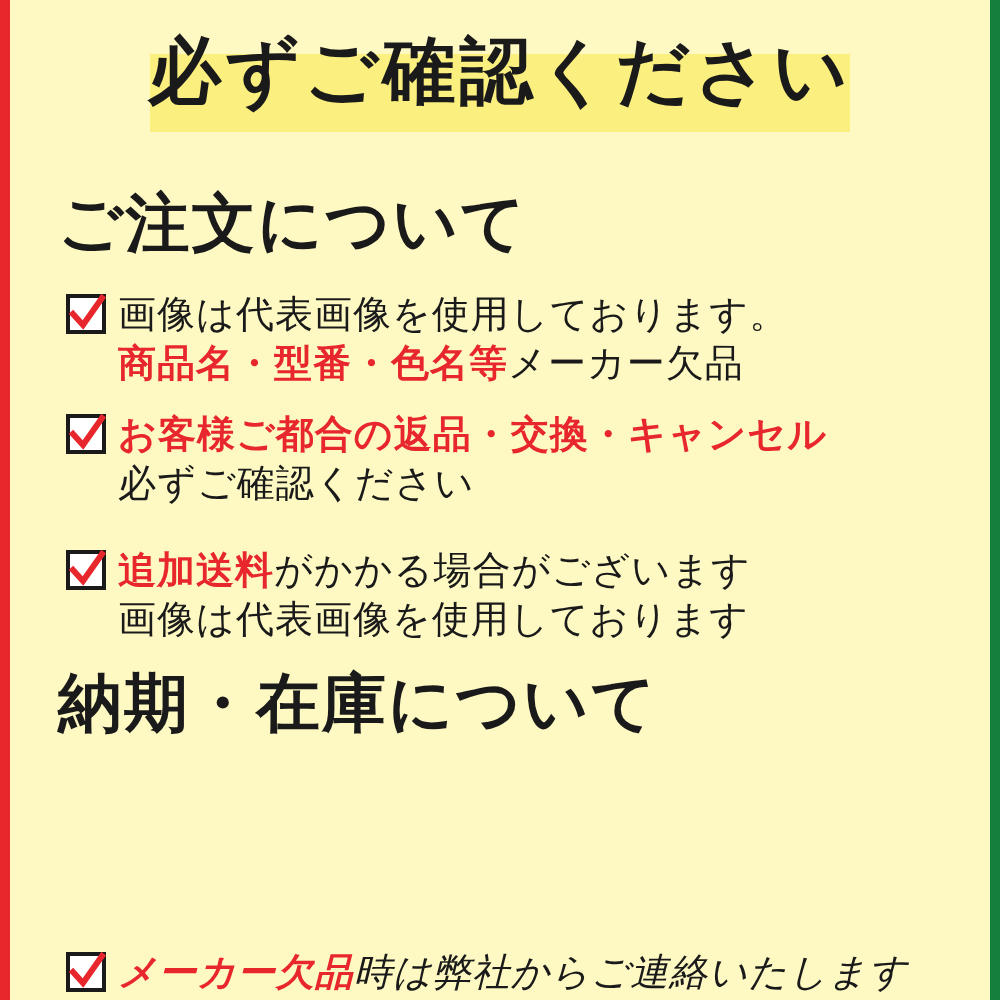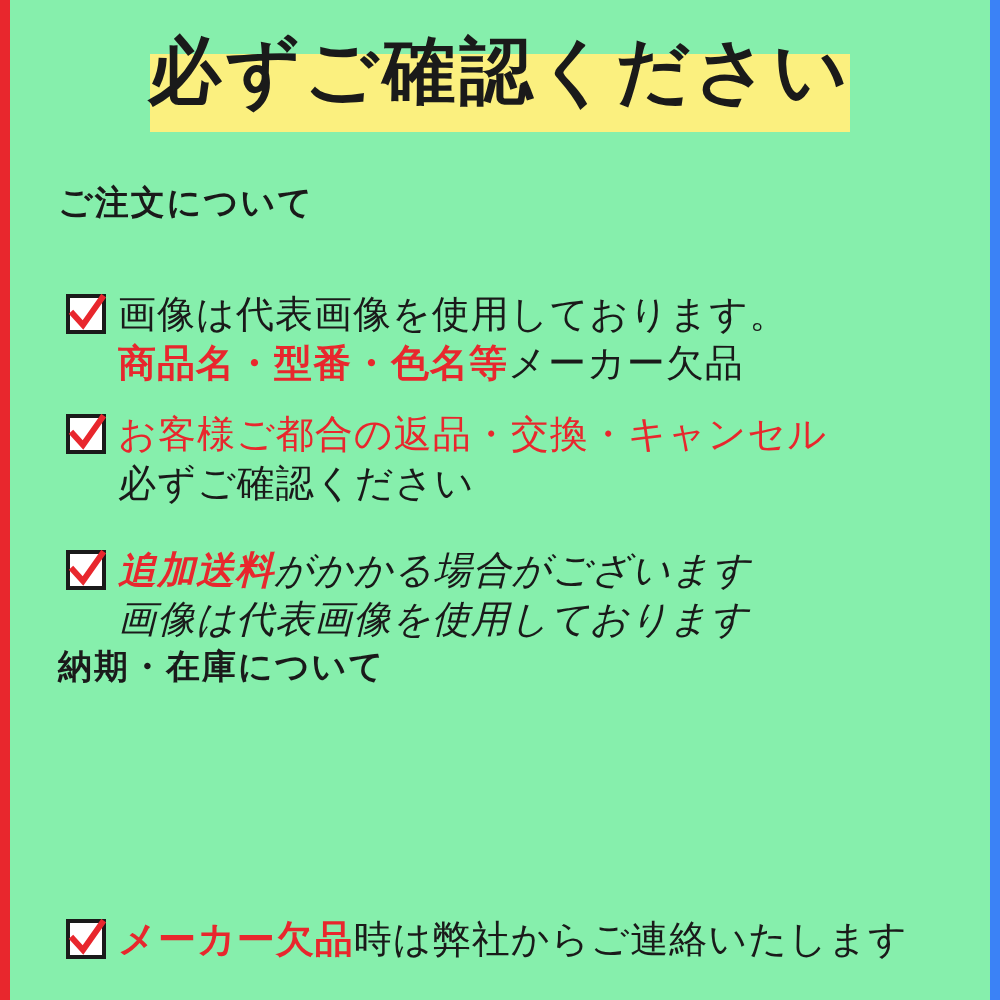--- a/index.html
+++ b/index.html
@@ -12,22 +12,22 @@
     background: #ffffff;
     font-family: "DejaVu Sans", "Liberation Sans", sans-serif;
     position: relative;
     overflow: hidden;
   }
   .page {
     position: absolute;
     inset: 0;
     box-sizing: border-box;
     border-left: 10px solid #e8272d;
-    border-right: 10px solid #3b82f6;
-    background: #86efac;
+    border-right: 10px solid #15803d;
+    background: #fef9c3;
   }
   .inner {
     position: absolute;
     left: 10px;
     right: 10px;
     top: 0;
     bottom: 0;
   }
 
   
@@ -56,29 +56,29 @@
     font-weight: bold;
     letter-spacing: 4px;
     color: #1a1a1a;
     font-family: "DejaVu Serif", "Liberation Serif", serif;
   }
 
   
   .section-heading {
     position: absolute;
     left: 38px;
-    font-size: 34px;
+    font-size: 64px;
     font-weight: bold;
     letter-spacing: 2px;
     color: #1a1a1a;
     font-family: "DejaVu Serif", "Liberation Serif", serif;
     white-space: nowrap;
   }
   #heading-order { top: 180px; }
-  #heading-delivery { top: 644px; }
+  #heading-delivery { top: 660px; }
 
   
   .item {
     position: absolute;
     left: 46px;
     right: 30px;
     margin-top: 28px;
   }
   .check {
     position: absolute;
@@ -92,37 +92,37 @@
     margin-left: 52px;
   }
   .line {
     font-size: 38px;
     line-height: 1.28;
     letter-spacing: 1px;
     color: #1a1a1a;
     font-family: "DejaVu Serif", "Liberation Serif", serif;
     white-space: nowrap;
   }
-  .line.red { color: #e8272d; font-weight: normal; }
+  .line.red { color: #e8272d; font-weight: bold; }
   .line.mixed .rd { color: #e8272d; font-weight: bold; }
   .note {
     margin-left: 52px;
     font-size: 26px;
     line-height: 1.3;
     color: #e8272d;
     letter-spacing: 0.5px;
     font-family: "DejaVu Serif", "Liberation Serif", serif;
     white-space: nowrap;
   }
 
   #item-image   { top: 262px; }
   #item-return  { top: 382px; }
-  #item-ship    { top: 518px; font-style: italic; }
+  #item-ship    { top: 518px; }
   #item-stock   { top: 762px; }
-  #item-shortage{ top: 887px; }
+  #item-shortage{ top: 920px; font-style: italic; }
 </style>
 </head>
 <body>
 
 <div class="page">
   <div class="inner">
 
     <div class="title-wrap">
       <div class="title-hl"></div>
       <div class="title-text">必ずご確認ください</div>

